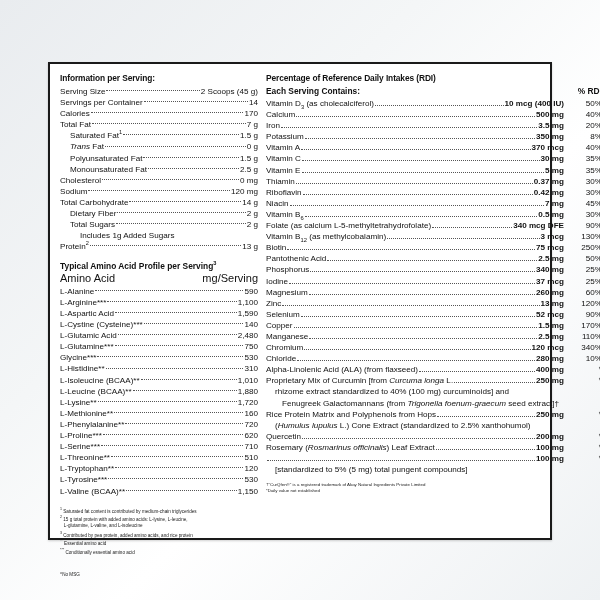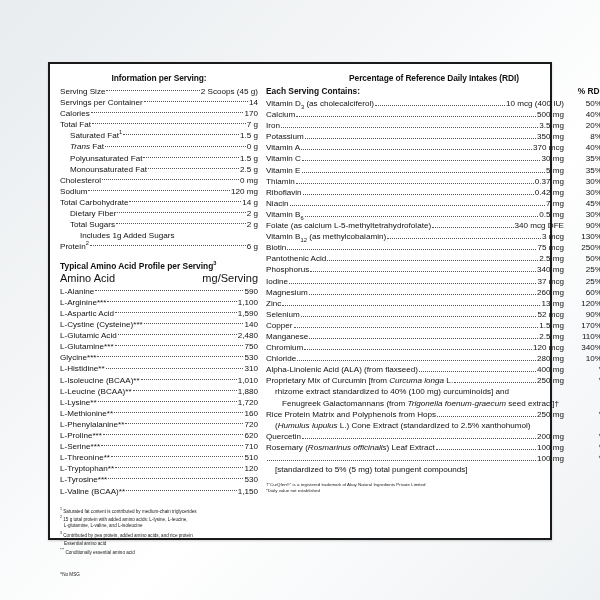--- a/index.html
+++ b/index.html
@@ -32,21 +32,20 @@
   }
   .col-left { width: 198px; flex: 0 0 198px; }
   .col-right { flex: 1 1 auto; padding-left: 8px; }
 
   .hdr {
     font-size: 8.4px;
     font-weight: bold;
     color: #111;
     letter-spacing: -0.1px;
     margin-bottom: 3px;
-    text-align: center;
   }
   .hdr-row {
     display: flex;
     justify-content: space-between;
     font-size: 8.4px;
     font-weight: bold;
     color: #111;
     margin-bottom: 2px;
   }
 
@@ -82,21 +81,21 @@
     white-space: nowrap;
   }
   .rrow .nm { flex: 0 0 auto; }
   .rrow .dots {
     flex: 1 1 auto;
     border-bottom: 1px dotted #555;
     margin: 0 1px 2px 1px;
     min-width: 3px;
     height: 0;
   }
-  .rrow .amt { flex: 0 0 auto; text-align: left; }
+  .rrow .amt { flex: 0 0 auto; text-align: left; font-weight: bold; }
   .rrow .pct {
     flex: 0 0 34px;
     text-align: right;
     padding-left: 4px;
   }
   .rrow.cont { }
   .rrow.cont .nm { padding-left: 9px; }
   .rrow.cont2 .nm { padding-left: 16px; }
   .rrow.nodots .dots { border-bottom: none; }
 
@@ -214,21 +213,21 @@
             <span class="val">2 g</span>
           </div>
           <div class="row ind2 nodots">
             <span class="nm">Includes 1g Added Sugars</span>
             <span class="dots"></span>
             <span class="val"></span>
           </div>
           <div class="row">
             <span class="nm">Protein<sup>2</sup></span>
             <span class="dots"></span>
-            <span class="val">6 g</span>
+            <span class="val">13 g</span>
           </div>
         </div>
 
       <div class="sub-title">
         <span>Typical Amino Acid Profile per Serving</span><sup>3</sup>
       </div>
       <div class="aa-head">
         <span>Amino Acid</span>
         <span>mg/Serving</span>
       </div>

